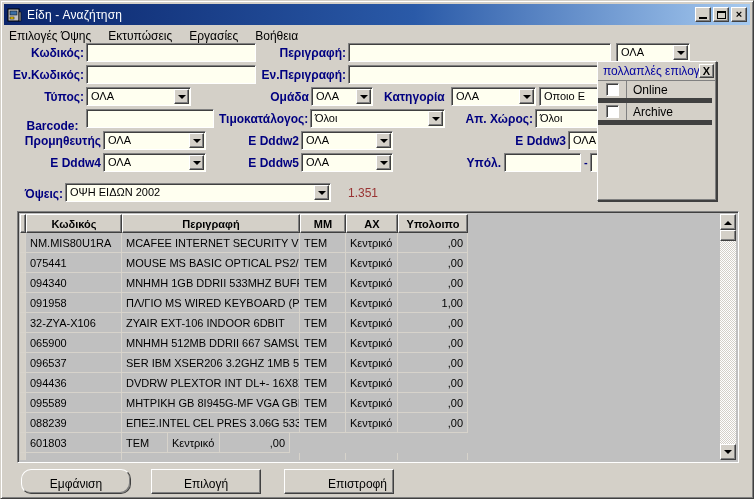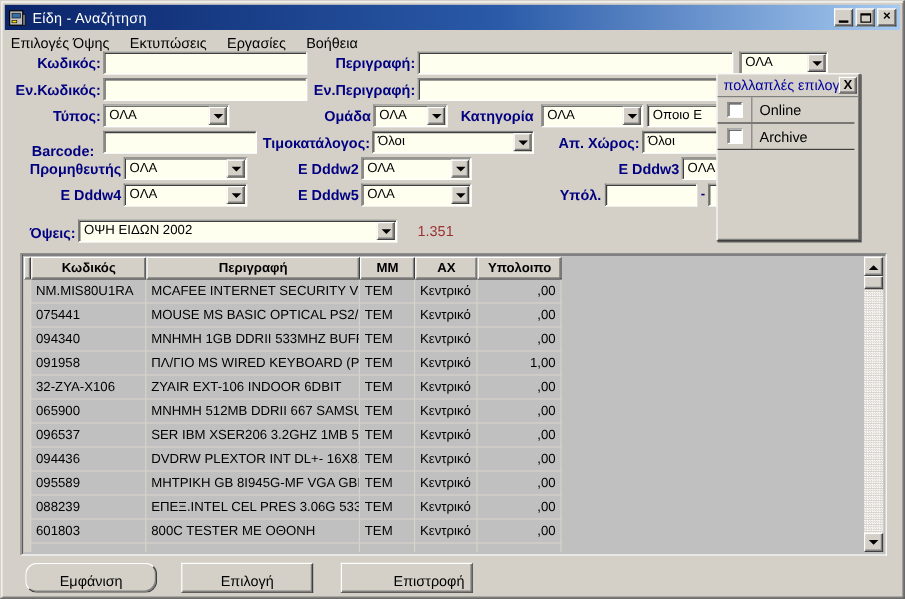--- a/index.html
+++ b/index.html
@@ -63,21 +63,21 @@
     box-shadow: inset -1px -1px 0 #808080, 1px 1px 0 #404040; z-index:20;
   }
   .mp-title { position:relative; height:19px; border-bottom:1px solid #808080; display:flex; align-items:center; }
   .mp-title-text { flex:1; text-align:center; color:#0000a0; font-size:12px; }
   .mp-close {
     position:absolute; right:2px; top:2px; width:15px; height:14px; background:#d4d0c8;
     border:1px solid; border-color:#ffffff #404040 #404040 #ffffff;
     box-shadow: inset -1px -1px 0 #808080;
     font-weight:bold; font-size:11px; text-align:center; line-height:12px;
   }
-  .mp-row { height:22px; display:flex; border-bottom:1px solid #404040; margin-right:4px; }
+  .mp-row { height:22px; display:flex; border-bottom:5px solid #404040; margin-right:4px; }
   .mp-cbcell { width:29px; border-right:1px solid #808080; display:flex; align-items:center; justify-content:center; }
   .checkbox { width:13px; height:13px; background:#fff; border:1px solid; border-color:#808080 #ffffff #ffffff #808080; box-shadow: inset 1px 1px 0 #404040; }
   .mp-label { flex:1; font-size:12px; display:flex; align-items:center; padding-left:6px; color:#000; }
 
   
   .count { position:absolute; color:#993333; font-size:12px; }
 
   
   .grid-wrap {
     position:absolute; left:16px; top:210px; width:722px; height:252px; background:#c0c0c0;
@@ -364,21 +364,20 @@
             <div class="cell sel"></div>
             <div class="cell w0">088239</div>
             <div class="cell w1">ΕΠΕΞ.INTEL CEL PRES 3.06G 533/2</div>
             <div class="cell w2">ΤΕΜ</div>
             <div class="cell w3">Κεντρικό</div>
             <div class="cell w4">,00</div>
           </div>
           <div class="grid-row">
             <div class="cell sel"></div>
             <div class="cell w0">601803</div>
-            <div class="cell w1">800C TESTER ΜΕ ΟΘΟΝΗ</div>
             <div class="cell w2">ΤΕΜ</div>
             <div class="cell w3">Κεντρικό</div>
             <div class="cell w4">,00</div>
           </div>
           <div class="grid-row">
             <div class="cell sel"></div>
             <div class="cell w0"></div>
             <div class="cell w1"></div>
             <div class="cell w2"></div>
             <div class="cell w3"></div>

